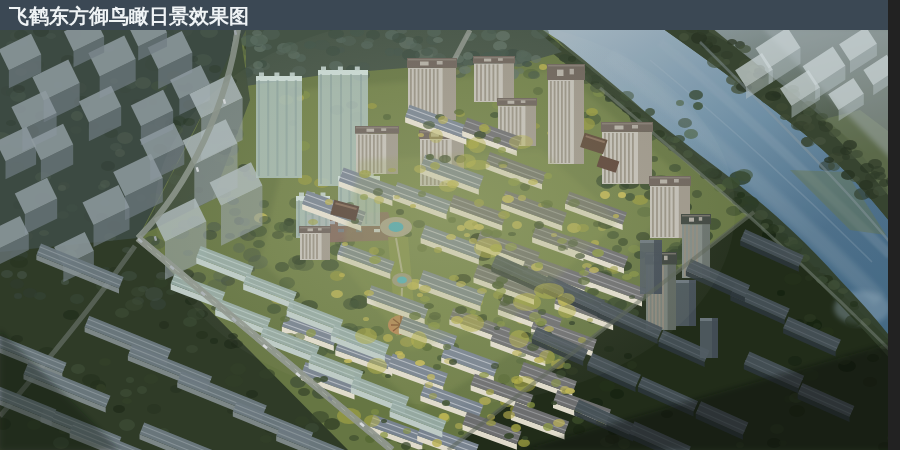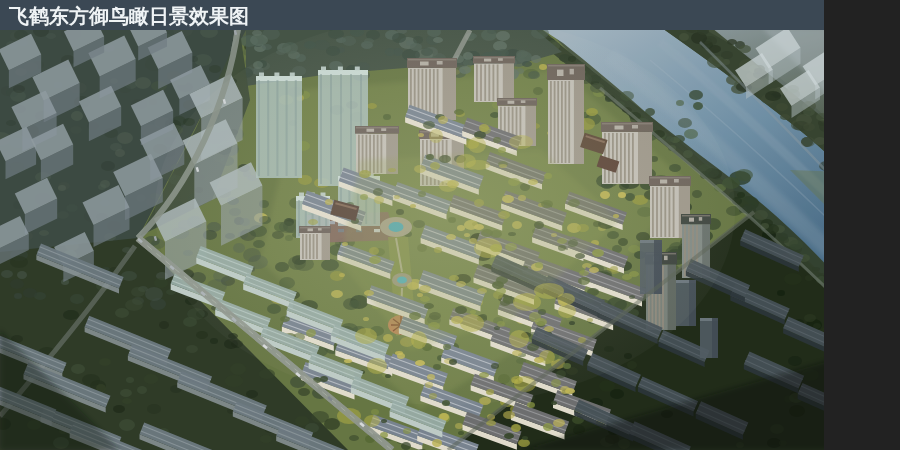--- a/index.html
+++ b/index.html
@@ -1,14 +1,14 @@
 <!DOCTYPE html>
 <html><head><meta charset="utf-8"><style>
 html,body{margin:0;padding:0;background:#222;}
-#stage{width:824px;height:450px;position:relative;overflow:hidden;font-family:"Liberation Sans", sans-serif;}
+#stage{width:888px;height:450px;position:relative;overflow:hidden;font-family:"Liberation Sans", sans-serif;}
 </style></head><body>
 <div id="stage">
 <svg width="900" height="450" viewBox="0 0 900 450" xmlns="http://www.w3.org/2000/svg">
 <defs>
 <linearGradient id="bg" x1="0" y1="0" x2="0" y2="1">
  <stop offset="0" stop-color="#4e5c46"></stop>
           <stop offset="0.5" stop-color="#3c4a33"></stop>
           <stop offset="1" stop-color="#26311f"></stop>
 </linearGradient>
 <linearGradient id="water" x1="0.1" y1="0" x2="0.75" y2="1">

